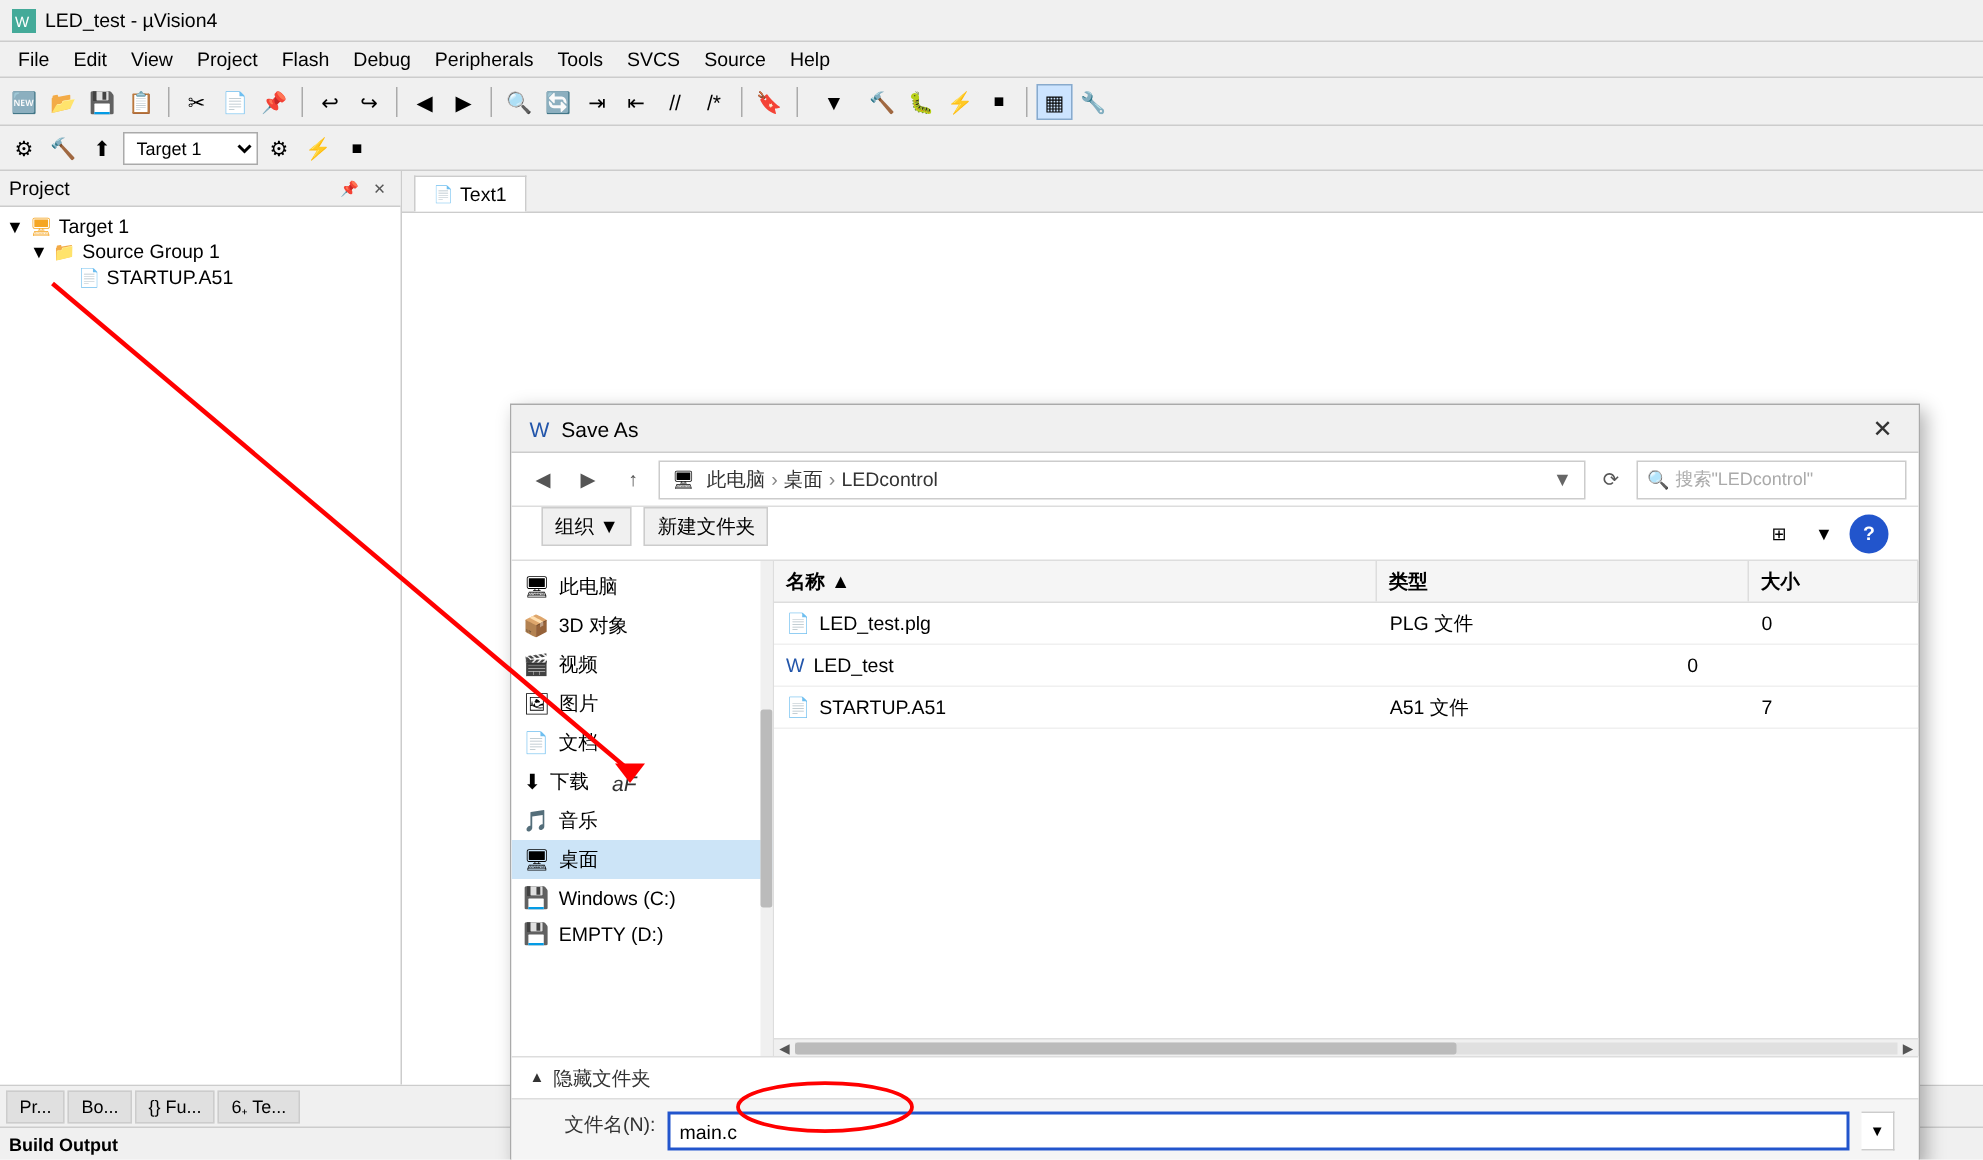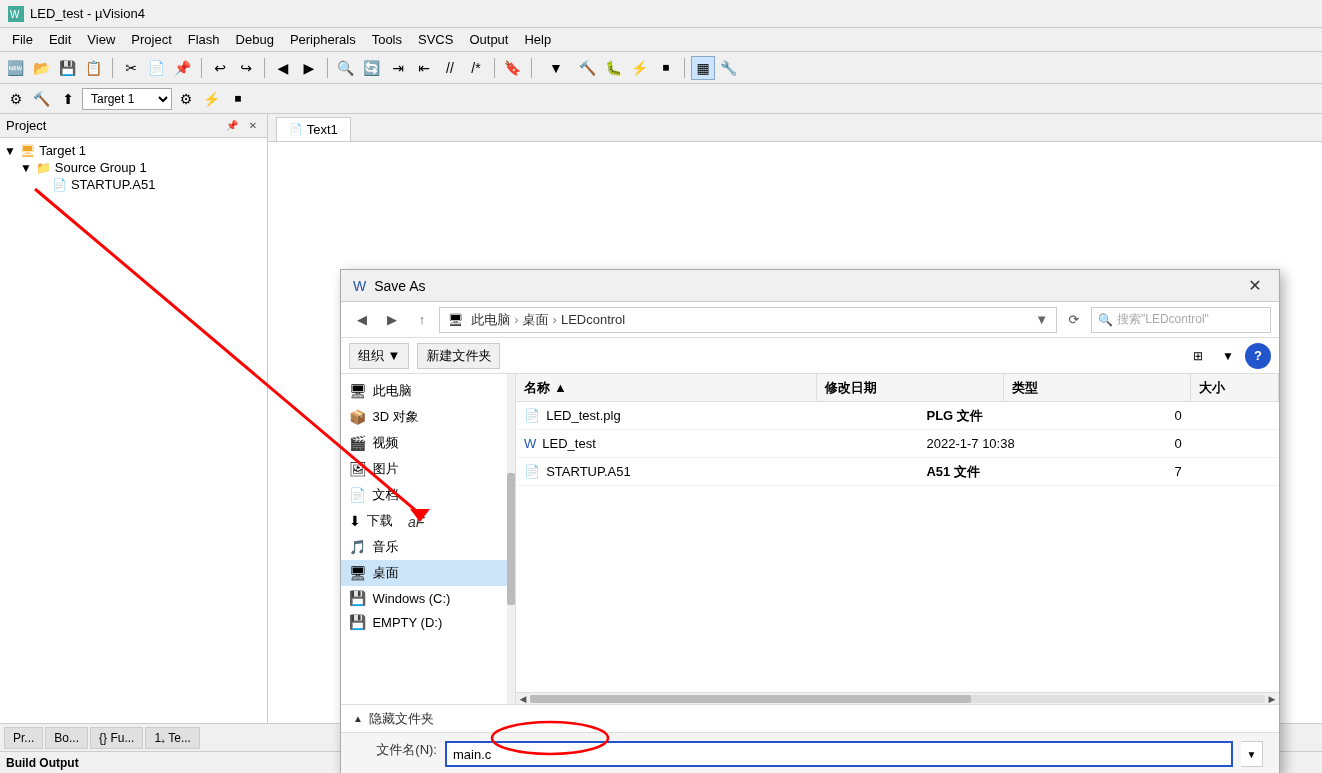--- a/index.html
+++ b/index.html
@@ -234,22 +234,22 @@
     .search-box {
       height: 26px; width: 180px;
       border: 1px solid #ccc; background: white;
       display: flex; align-items: center; padding: 0 6px; gap: 4px;
       font-size: 12px; color: #888;
     }
 
     
     #dialog-toolbar {
       height: 36px;
-      display: flex; align-items: center;
-      padding: 0 8px; gap: 8px;
+      display: flex; 
+      padding: 0 20px; gap: 8px;
       border-bottom: 1px solid #ddd;
       background: white;
     }
     .dialog-toolbar-btn {
       height: 26px; padding: 0 8px;
       background: #f0f0f0; border: 1px solid #ccc;
       cursor: pointer; display: flex; align-items: center; gap: 4px;
       font-size: 13px;
     }
     .dialog-toolbar-right { margin-left: auto; display: flex; align-items: center; gap: 4px; }
@@ -328,21 +328,21 @@
       height: 28px; border-bottom: 1px solid #f0f0f0;
       font-size: 13px; cursor: pointer;
     }
     .file-cell {
       padding: 0 8px; height: 100%;
       display: flex; align-items: center; gap: 6px;
       overflow: hidden; white-space: nowrap; text-overflow: ellipsis;
     }
     .file-cell-name { flex: 2; min-width: 200px; }
     .file-cell-date { flex: 1.2; min-width: 130px; }
-    .file-cell-type { flex: 1.2; min-width: 130px; font-weight: bold; }
+    .file-cell-type { flex: 1.2; min-width: 130px; }
     .file-cell-size { flex: 0.5; min-width: 60px; }
     .file-type-icon { font-size: 13px; }
     .plg-icon { color: #888; }
     .uv-icon { color: #2255aa; }
     .a51-icon { color: #888; }
 
     
     #file-hscroll {
       height: 12px; background: #f0f0f0; border-top: 1px solid #ddd;
       display: flex; align-items: center;
@@ -420,21 +420,21 @@
 <div id="menu-bar">
   <span>File</span>
   <span>Edit</span>
   <span>View</span>
   <span>Project</span>
   <span>Flash</span>
   <span>Debug</span>
   <span>Peripherals</span>
   <span>Tools</span>
   <span>SVCS</span>
-  <span>Output</span>
+  <span>Source</span>
   <span>Help</span>
 </div>
 
 <div id="toolbar">
   <button class="toolbar-btn" title="New">🆕</button>
   <button class="toolbar-btn" title="Open">📂</button>
   <button class="toolbar-btn" title="Save">💾</button>
   <button class="toolbar-btn">📋</button>
   <div class="toolbar-sep"></div>
   <button class="toolbar-btn">✂</button>
@@ -603,23 +603,20 @@
           <div class="nav-scrollbar-thumb"></div>
         </div>
       </div>
 
       <div id="dialog-files">
         <div id="file-list-header">
           <div class="file-col file-col-name">
             <span>名称</span>
             <span>▲</span>
           </div>
-          <div class="file-col file-col-date">
-            <span>修改日期</span>
-          </div>
           <div class="file-col file-col-type">
             <span>类型</span>
           </div>
           <div class="file-col file-col-size">
             <span>大小</span>
           </div>
         </div>
         <div id="file-list-body">
 
           <div class="file-row">
@@ -633,23 +630,20 @@
             <div class="file-cell file-cell-size">
               <span>0</span>
             </div>
           </div>
 
           <div class="file-row">
             <div class="file-cell file-cell-name">
               <span class="file-type-icon uv-icon">W</span>
               <span>LED_test</span>
             </div>
-            <div class="file-cell file-cell-date">
-              <span>2022-1-7 10:38</span>
-            </div>
             <div class="file-cell file-cell-size">
               <span>0</span>
             </div>
           </div>
 
           <div class="file-row">
             <div class="file-cell file-cell-name">
               <span class="file-type-icon a51-icon">📄</span>
               <span>STARTUP.A51</span>
             </div>
@@ -706,19 +700,19 @@
   <div class="bottom-tab">
     <span>Pr...</span>
   </div>
   <div class="bottom-tab">
     <span>Bo...</span>
   </div>
   <div class="bottom-tab">
     <span>{} Fu...</span>
   </div>
   <div class="bottom-tab">
-    <span>1₊ Te...</span>
+    <span>6₊ Te...</span>
   </div>
 </div>
 
 <div id="build-output-bar">
   <span>Build Output</span>
 </div>
 
 </body></html>

